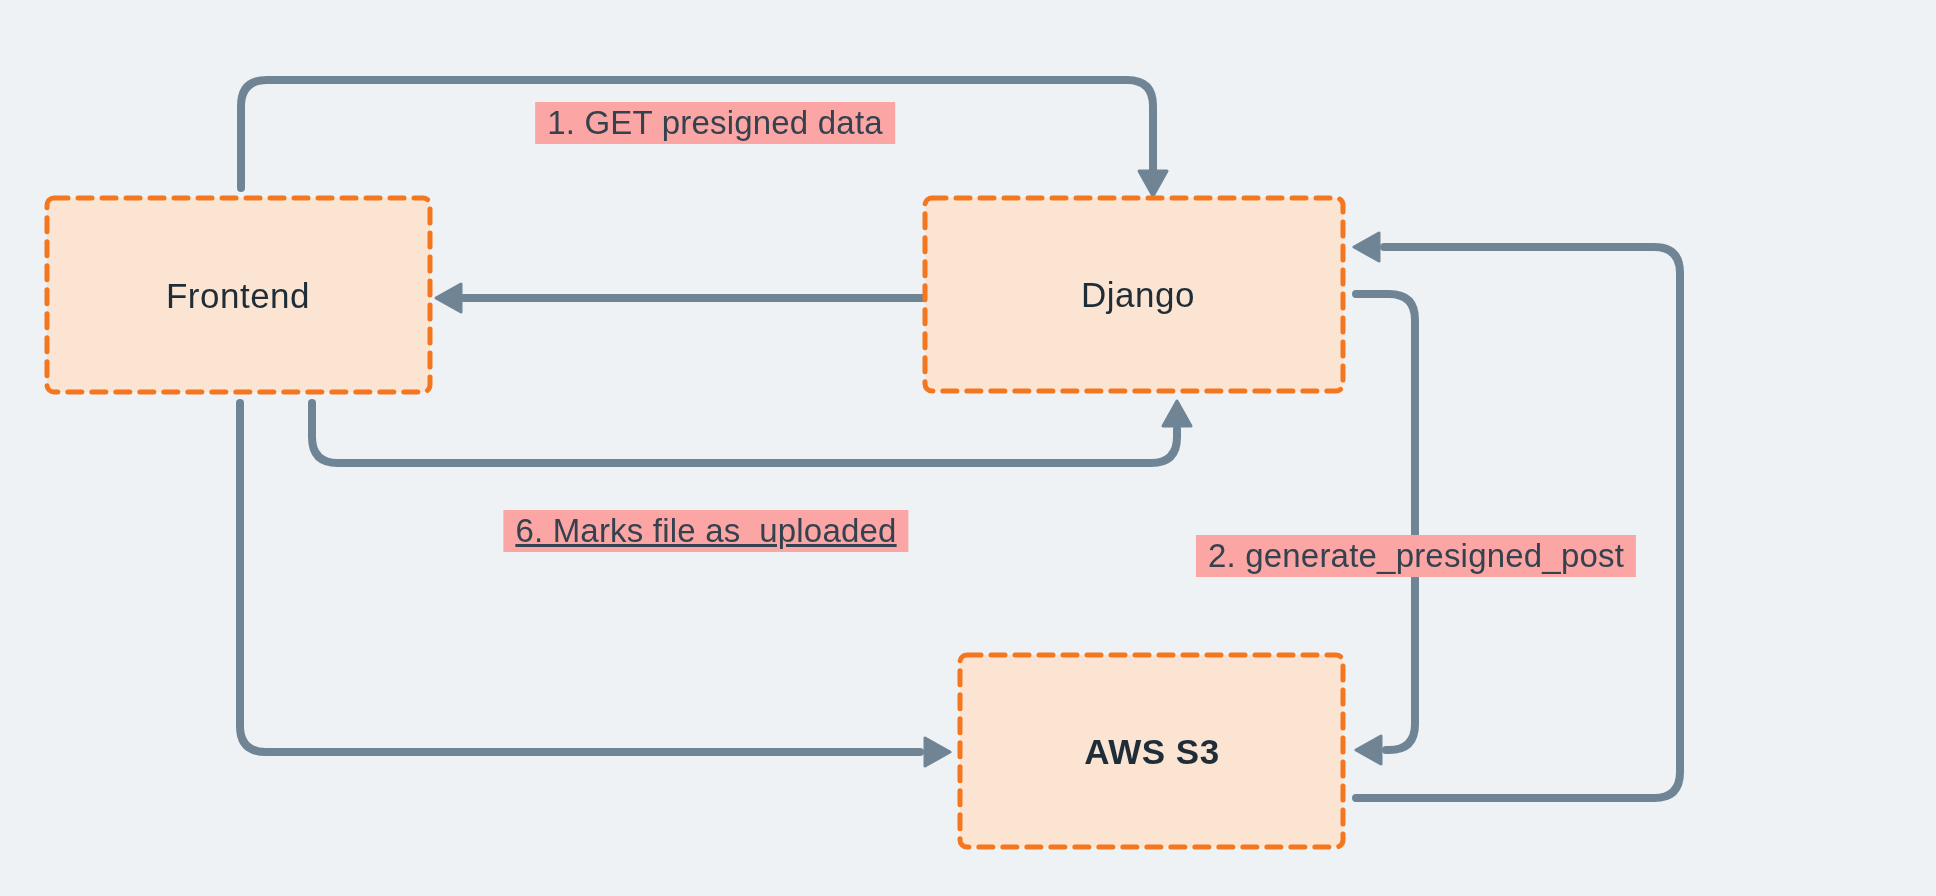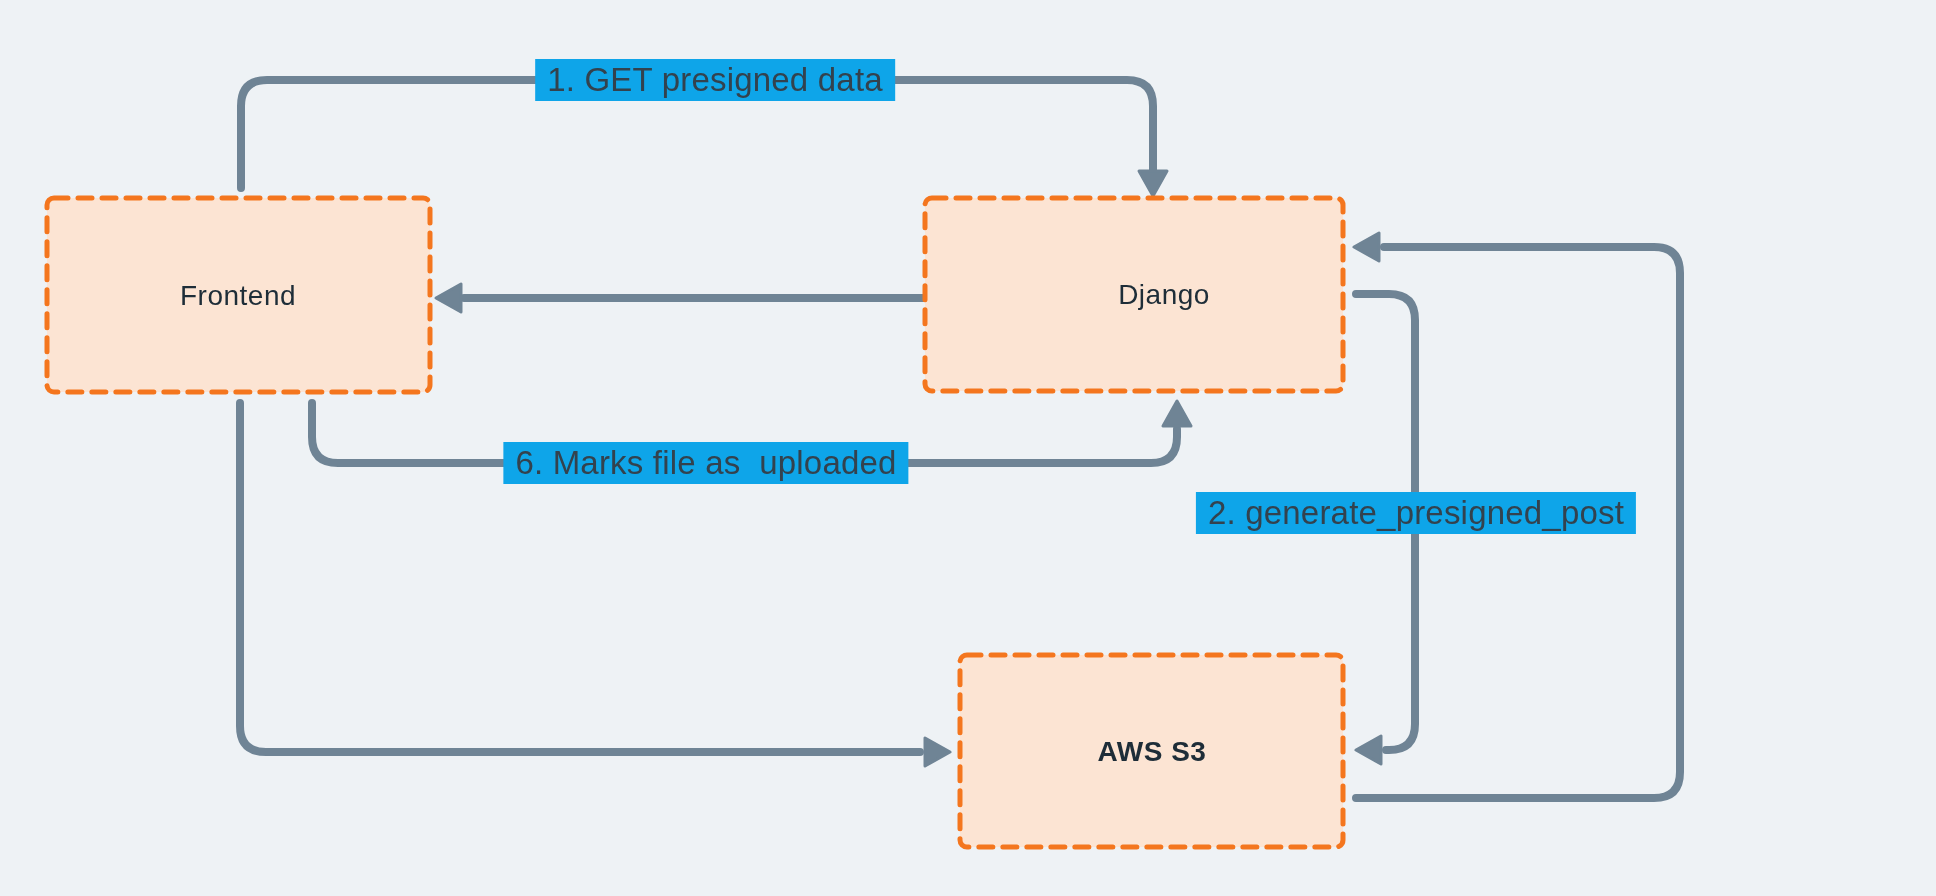--- a/index.html
+++ b/index.html
@@ -16,34 +16,35 @@
     overflow: hidden;
   }
   #wires {
     position: absolute;
     left: 0;
     top: 0;
   }
   .node-label {
     position: absolute;
     transform: translate(-50%, -50%);
-    font-size: 28px;
+    font-size: 35px;
     color: #1E2D38;
     letter-spacing: 0.5px;
     white-space: pre;
   }
   .edge-label {
     position: absolute;
     transform: translate(-50%, -50%);
     font-size: 33px;
     color: #33424E;
-    background: #0ea5e9;
+    background: #fca5a5;
     padding: 2px 12px;
     white-space: pre;
     letter-spacing: 0.2px;
+    margin-top: 43px;
   }
 </style>
 </head>
 <body>
 
 <div id="canvas">
 
   <svg id="wires" width="1936" height="896" viewBox="0 0 1936 896">
     <g fill="none" stroke="#6F8495" stroke-width="8" stroke-linecap="round">
 
@@ -70,20 +71,20 @@
     </g>
 
     <g fill="#FCE4D3" stroke="#F4761E" stroke-width="5" stroke-dasharray="14 10" stroke-linecap="round">
       <rect x="47" y="198" width="383" height="194" rx="7"></rect>
       <rect x="925" y="198" width="418" height="193" rx="7"></rect>
       <rect x="960" y="655" width="383" height="192" rx="7"></rect>
     </g>
   </svg>
 
   <div class="node-label" style="left:238px; top:296px;">Frontend</div>
-  <div class="node-label" style="left:1138px; top:295px;margin-left:26px;">Django</div>
+  <div class="node-label" style="left:1138px; top:295px;">Django</div>
   <div class="node-label" style="left:1152px; top:752px;font-weight:bold;">AWS S3</div>
 
   <div class="edge-label" style="left:715px; top:80px;">1. GET presigned data</div>
   <div class="edge-label" style="left:1416px; top:513px;">2. generate_presigned_post</div>
-  <div class="edge-label" style="left:706px; top:463px;">6. Marks file as  uploaded</div>
+  <div class="edge-label" style="left:706px; top:488px;text-decoration:underline;">6. Marks file as  uploaded</div>
 
 </div>
 
 </body></html>

